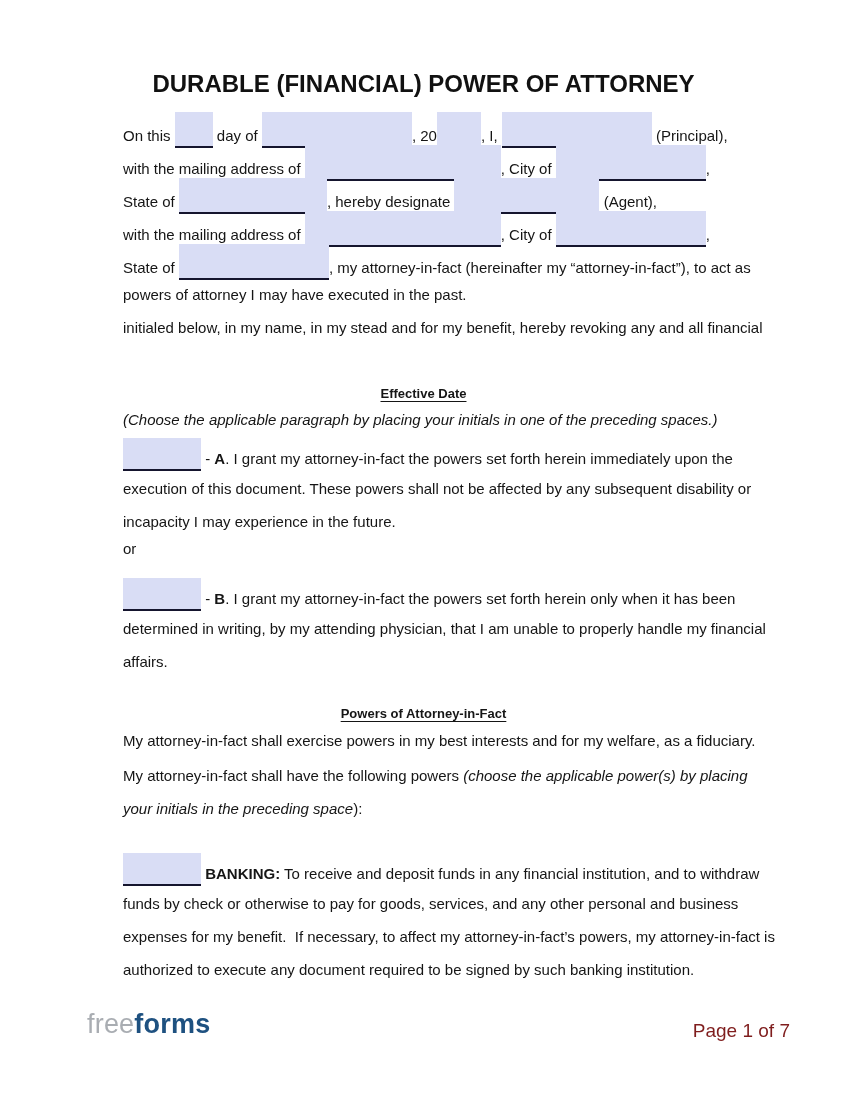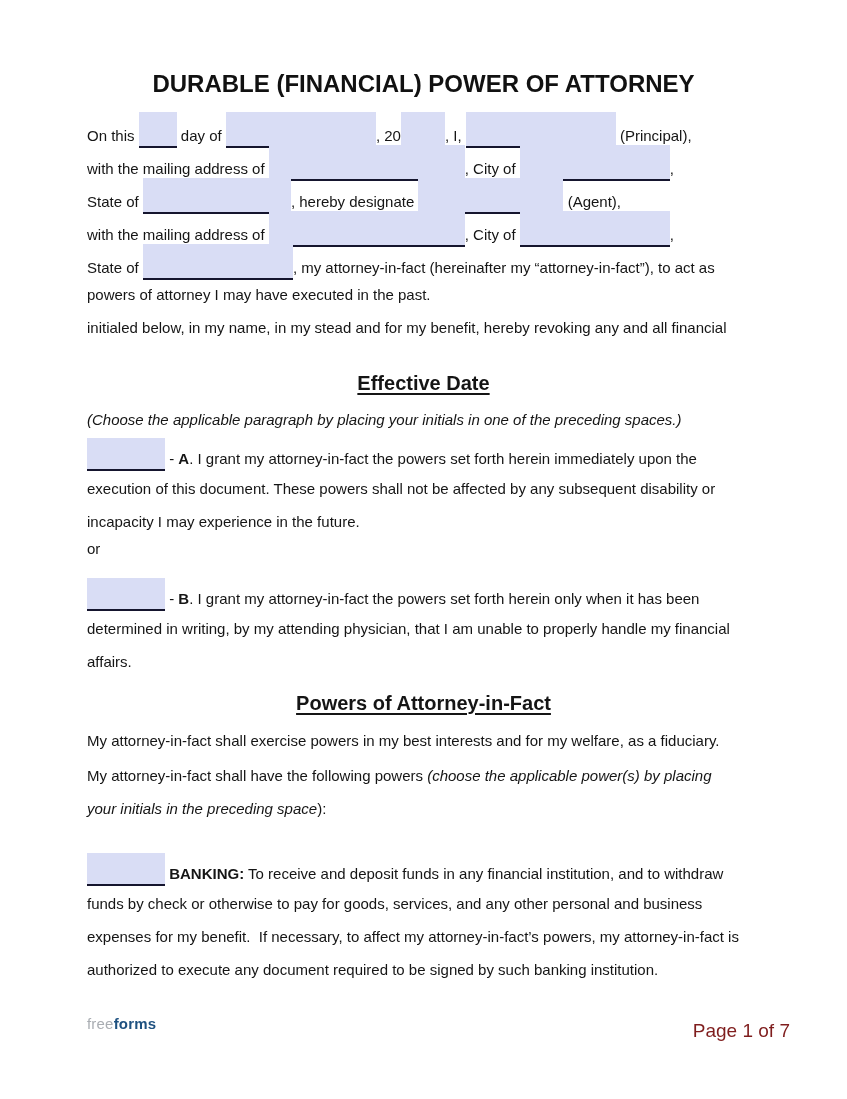--- a/index.html
+++ b/index.html
@@ -12,51 +12,51 @@
     color: #151515;
     overflow: hidden;
   }
   .title {
     position: absolute; top: 58px; left: 0; right: 0;
     margin: 8px; text-align: center;
     font-size: 24px; font-weight: bold; line-height: 36px;
     color: #111;
   }
   .block { position: absolute; left: 87px; right: 85px; }
-  .line { line-height: 35.45px; height: 33px; white-space: pre; }
+  .line { line-height: 35.45px; height: 33px; white-space: pre; margin-left: 36px; }
   .blank {
     display: inline-block;
     height: 34px;
     background: #d9ddf5;
     border-bottom: 2px solid #15152e;
     vertical-align: -7px;
   }
   .blank-initial { height: 31px; }
   .w38 {width:38px} .w44 {width:44px} .w145 {width:145px} .w148 {width:148px}
   .w150 {width:150px} .w196 {width:196px} .w78 {width:78px}
   .heading {
-    position: absolute; left: 0; right: 0; margin: 0;
-    text-align: center; font-size: 20px; font-weight: bold;
+    position: absolute; left: 0; right: 0; margin: 10px;
+    text-align: center; font-size: 13px; font-weight: bold;
     line-height: 35px; height: 35px;
   }
   .heading .hu { text-decoration: underline; text-underline-offset: 3px; }
   .italic { font-style: italic; }
   #opening        { top: 112px; }
   #heading-effective { top: 366px; }
   #instruction    { top: 402px; }
   #option-a       { top: 438px; }
   #or-line        { top: 531px; }
   #option-b       { top: 578px; }
   #heading-powers { top: 686px; }
   #powers-p1      { top: 723px; }
   #powers-p2      { top: 758px; }
   #banking        { top: 853px; }
   .footer-logo {
     position: absolute; left: 87px; top: 1011px;
-    font-size: 15px; line-height: 26px; letter-spacing: 0.2px;
+    font-size: 27px; line-height: 26px; letter-spacing: 0.2px;
   }
   .footer-logo .free  { color: #a9adb2; font-weight: normal; }
   .footer-logo .forms { color: #1e5180; font-weight: bold; }
   .page-indicator {
     position: absolute; right: 57px; top: 1021px;
     font-size: 19px; line-height: 20px; color: #7f1d1d;
   }
 </style>
 </head>
 <body>

